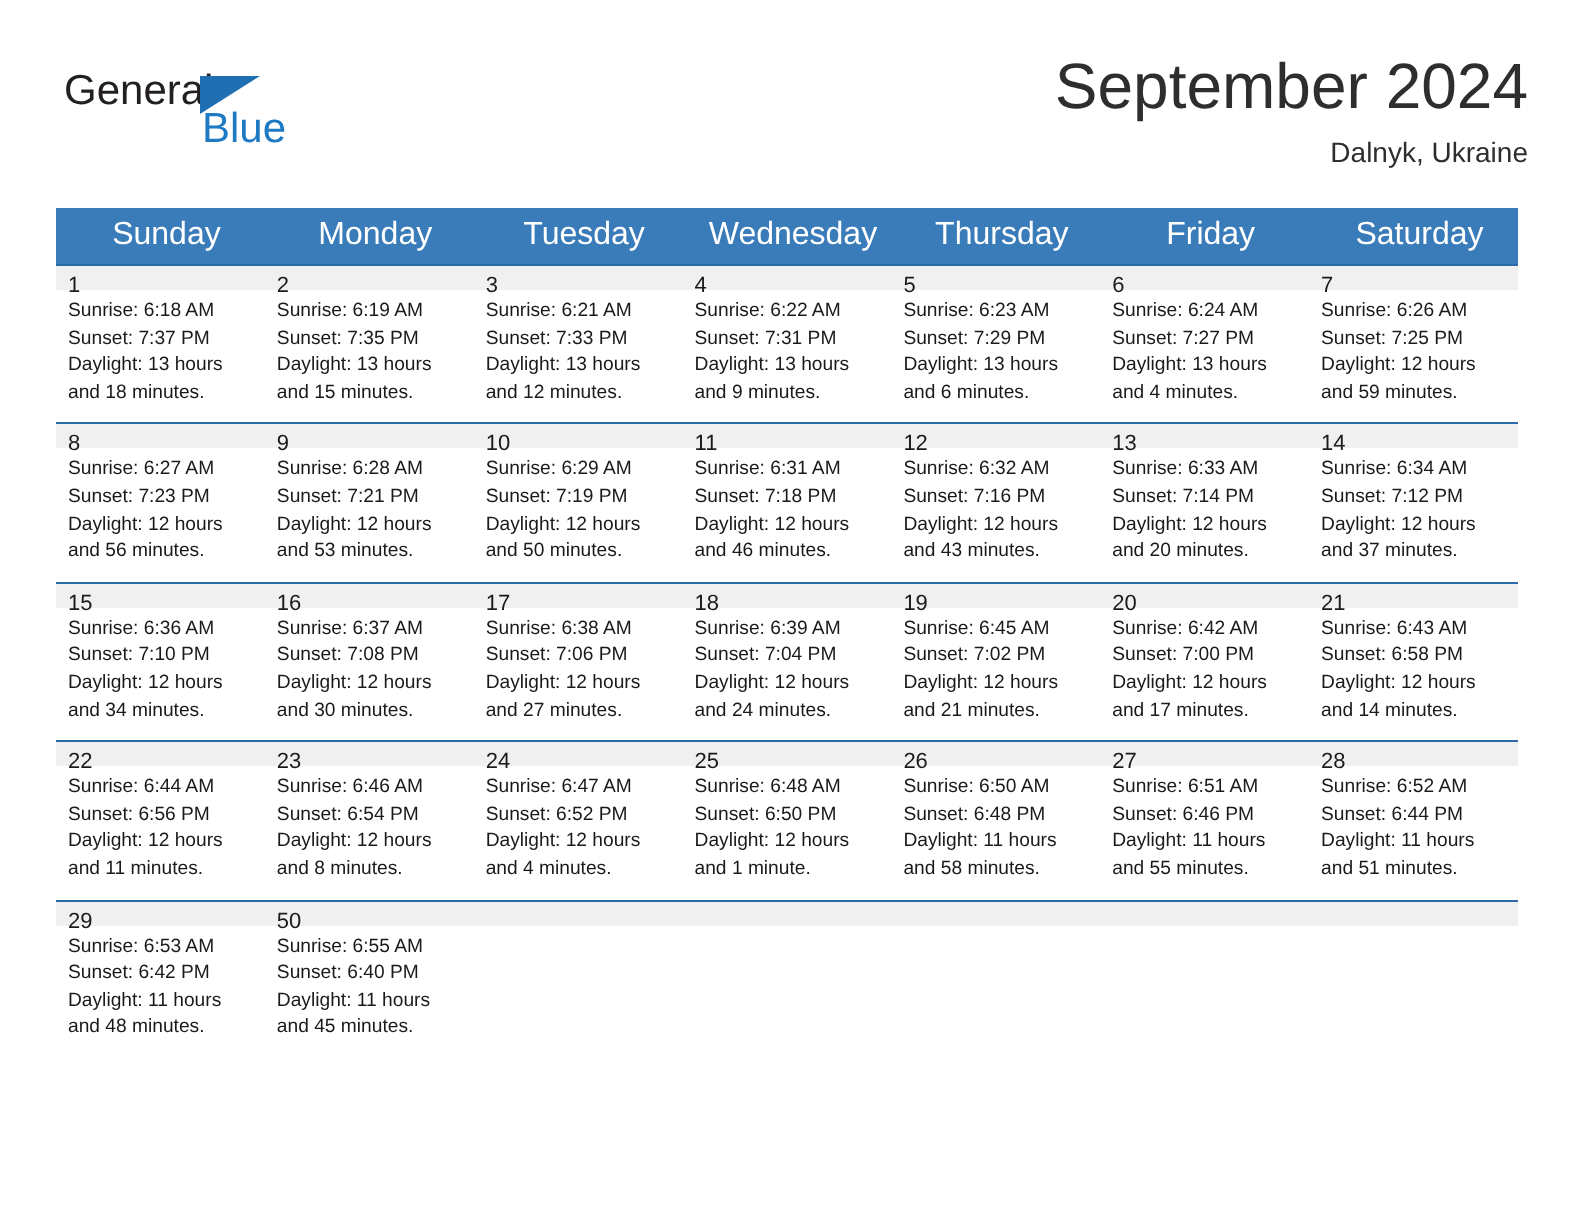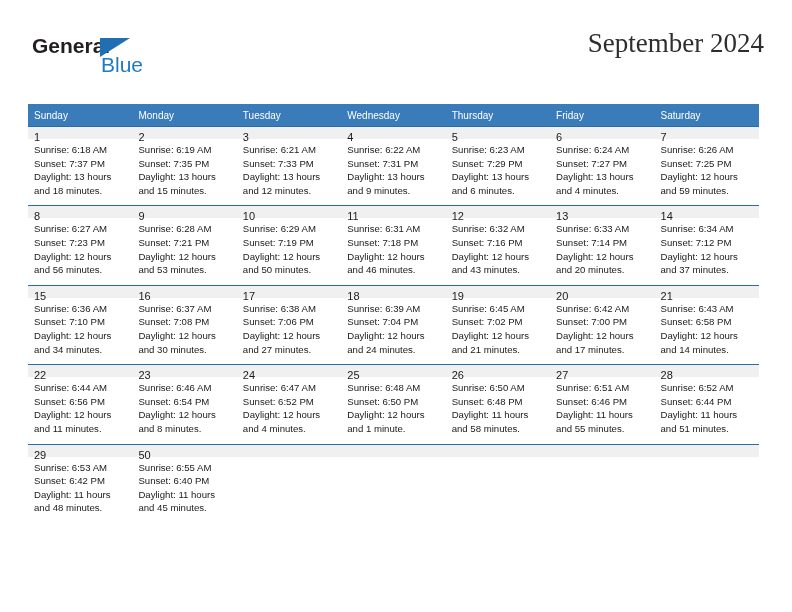--- a/index.html
+++ b/index.html
@@ -39,21 +39,20 @@
     height: 56px;
   }
   .logo-general {
     position: absolute;
     left: 0;
     top: 0;
     font-size: 21px;
     letter-spacing: 0px;
     color: #231f20;
     line-height: 24px;
-    font-weight: bold;
   }
   .logo-blue {
     position: absolute;
     left: 32px;
     top: 19px;
     font-size: 21px;
     color: #1f7ac4;
     line-height: 24px;
     margin-left: 37px;
   }
@@ -67,27 +66,26 @@
     border-bottom: 19px solid transparent;
   }
 
   .title-block {
     position: absolute;
     right: 0;
     top: 0;
     text-align: right;
   }
   .cal-title {
-    font-size: 27px;
+    font-size: 32px;
     color: #2e2e2e;
     line-height: 34px;
     white-space: nowrap;
     font-weight: normal;
     margin: 0;
-    font-family: Liberation Serif, serif;
   }
   .cal-subtitle {
     font-size: 14px;
     color: #2e2e2e;
     line-height: 20px;
     margin-top: 6px;
     white-space: nowrap;
   }
 
   
@@ -99,23 +97,23 @@
     border-collapse: collapse;
     table-layout: fixed;
   }
   .calendar col {
     width: 104.43px;
   }
 
   .calendar thead th {
     background: #3a7cb9;
     color: #ffffff;
-    font-size: 10px;
+    font-size: 16px;
     font-weight: normal;
-    text-align: left;
+    text-align: center;
     padding: 5px 0 5px 6px;
     height: 12px;
     vertical-align: middle;
     border: none;
   }
 
   .week-row > td {
     vertical-align: top;
     padding: 0;
     border-top: 1.3px solid #2a6ba8;
@@ -154,20 +152,21 @@
   <div class="header">
 
     <div class="logo">
       <span class="logo-general">General</span>
       <span class="logo-tri"></span>
       <span class="logo-blue">Blue</span>
     </div>
 
     <div class="title-block">
       <h1 class="cal-title">September 2024</h1>
+      <div class="cal-subtitle">Dalnyk, Ukraine</div>
     </div>
 
   </div>
 
   <table class="calendar">
     <colgroup>
       <col>
         <col>
         <col>
         <col>

